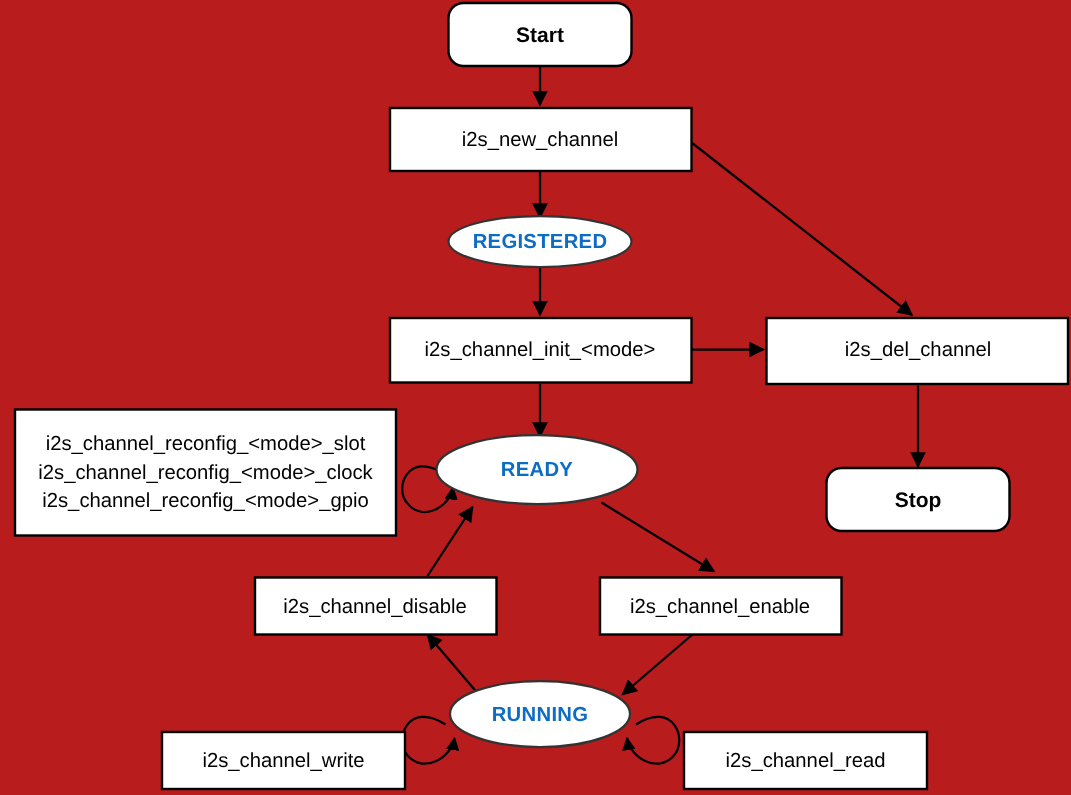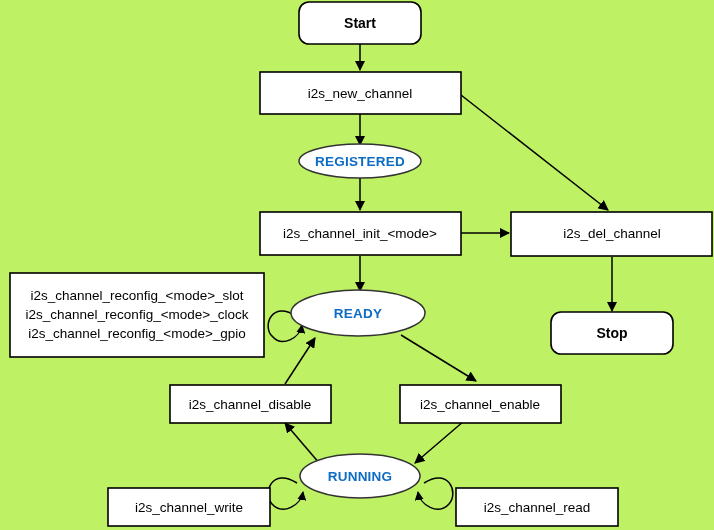--- a/index.html
+++ b/index.html
@@ -4,21 +4,21 @@
 <style>
   html, body {
     margin: 0;
     padding: 0;
     background: #ffffff;
   }
   #canvas-wrap {
     position: relative;
     width: 714px;
     height: 530px;
-    background: #bef264;
+    background: #b91c1c;
     overflow: hidden;
     font-family: "Liberation Sans", sans-serif;
   }
   svg#diagram {
     display: block;
     width: 714px;
     height: 530px;
   }
   .node-rect {
     fill: #ffffff;

